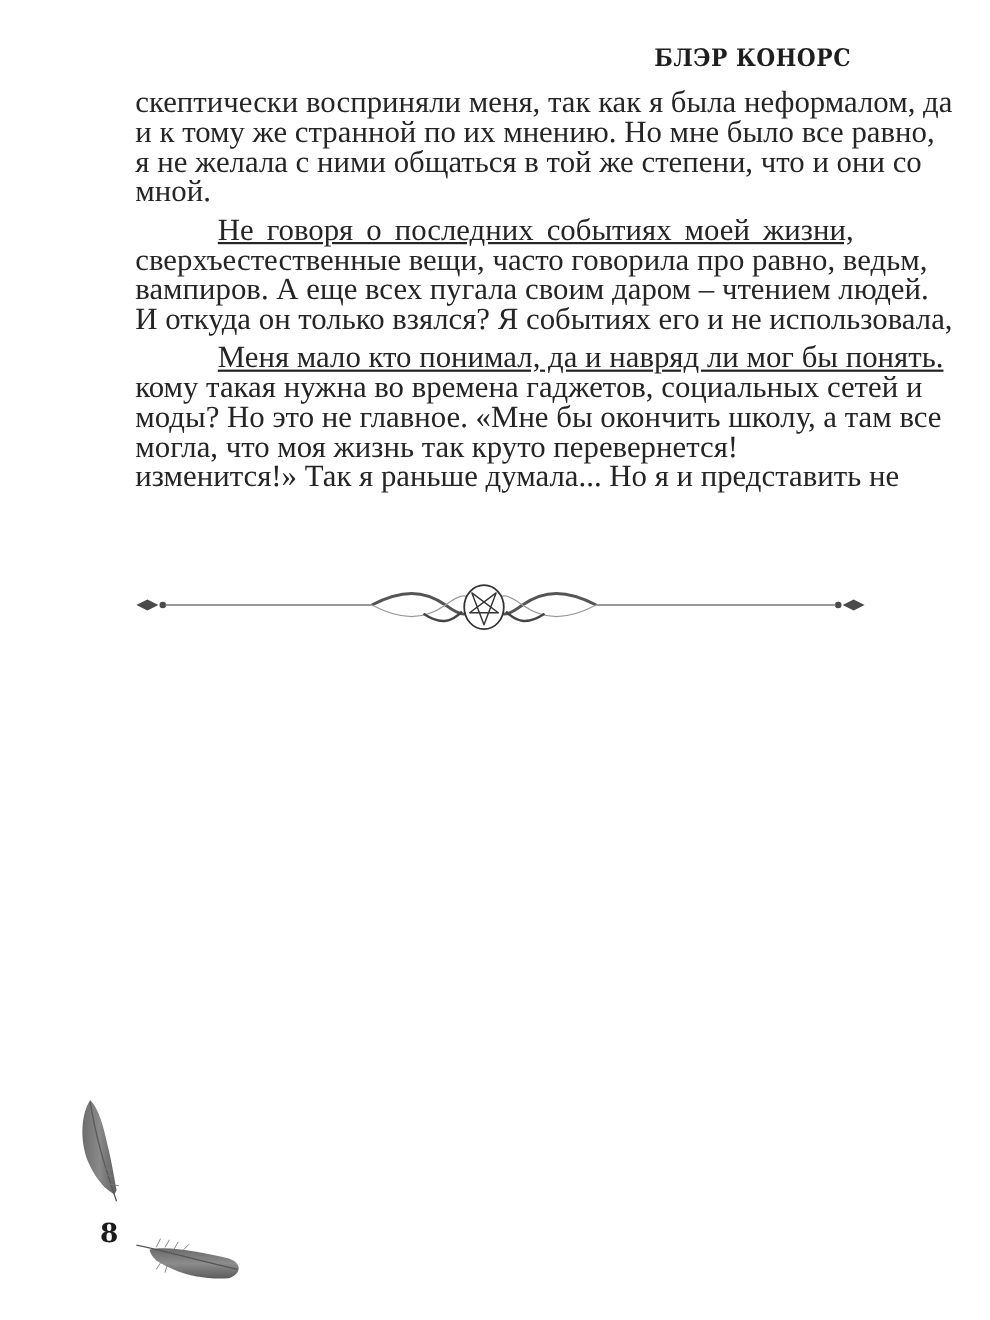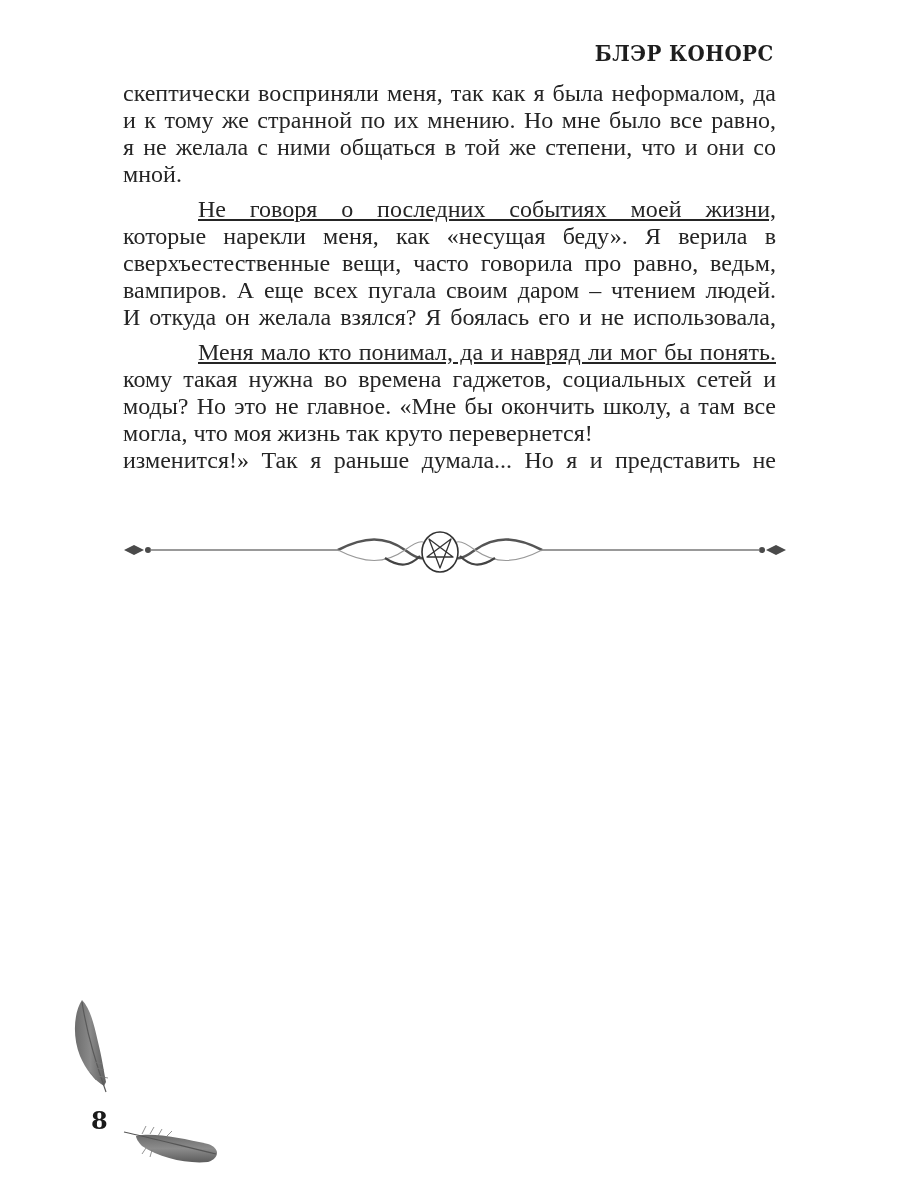--- a/index.html
+++ b/index.html
@@ -6,21 +6,21 @@
   body { width: 900px; height: 1200px; position: relative; overflow: hidden; }
   .page { position: absolute; left: 0; top: 0; width: 900px; height: 912px; background: #ffffff; }
   .running-head {
     position: absolute; right: 126px; top: 40px;
     font-family: "DejaVu Serif", serif; font-weight: bold;
     font-size: 22px; letter-spacing: 0.5px; color: #1e1e1e;
     transform: scaleX(0.9); transform-origin: right center;
   }
   .body-text {
     position: absolute; left: 123px; top: 80px; width: 653px;
-    font-family: "Liberation Serif", serif; font-size: 24px; line-height: 27px;
+    font-family: "Liberation Serif", serif; font-size: 28px; line-height: 27px;
     color: #252525;
   }
   .para { margin: 0 0 8px 0; }
   .line { display: block; text-align: justify; text-align-last: justify; white-space: nowrap; height: 27px; }
   .line.last { text-align-last: left; }
   .line.indent { padding-left: 75px; text-decoration: underline; }
   .ornament { position: absolute; left: 120px; top: 528px; width: 670px; height: 48px; }
   .feather { position: absolute; }
   .page-number {
     position: absolute; left: 91px; top: 1106px;
@@ -38,24 +38,23 @@
 
     <div class="para">
       <span class="line">скептически восприняли меня, так как я была неформалом, да</span>
       <span class="line">и к тому же странной по их мнению. Но мне было все равно,</span>
       <span class="line">я не желала с ними общаться в той же степени, что и они со</span>
       <span class="line last">мной.</span>
     </div>
 
     <div class="para">
       <span class="line indent">Не говоря о последних событиях моей жизни,</span>
-      <span class="line">которые нарекли меня, как «несущая беду». Я верила в</span>
       <span class="line">сверхъестественные вещи, часто говорила про равно, ведьм,</span>
       <span class="line">вампиров. А еще всех пугала своим даром – чтением людей.</span>
-      <span class="line">И откуда он желала взялся? Я боялась его и не использовала,</span>
+      <span class="line">И откуда он только взялся? Я событиях его и не использовала,</span>
     </div>
 
     <div class="para">
       <span class="line indent">Меня мало кто понимал, да и навряд ли мог бы понять.</span>
       <span class="line">кому такая нужна во времена гаджетов, социальных сетей и</span>
       <span class="line">моды? Но это не главное. «Мне бы окончить школу, а там все</span>
       <span class="line last">могла, что моя жизнь так круто перевернется!</span>
       <span class="line">изменится!» Так я раньше думала... Но я и представить не</span>
     </div>
   </div>

